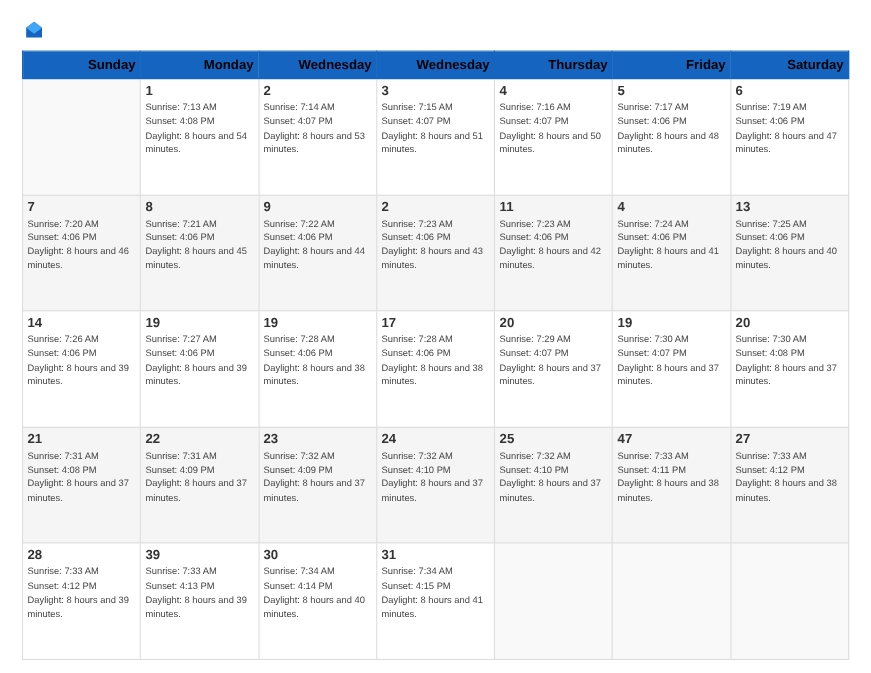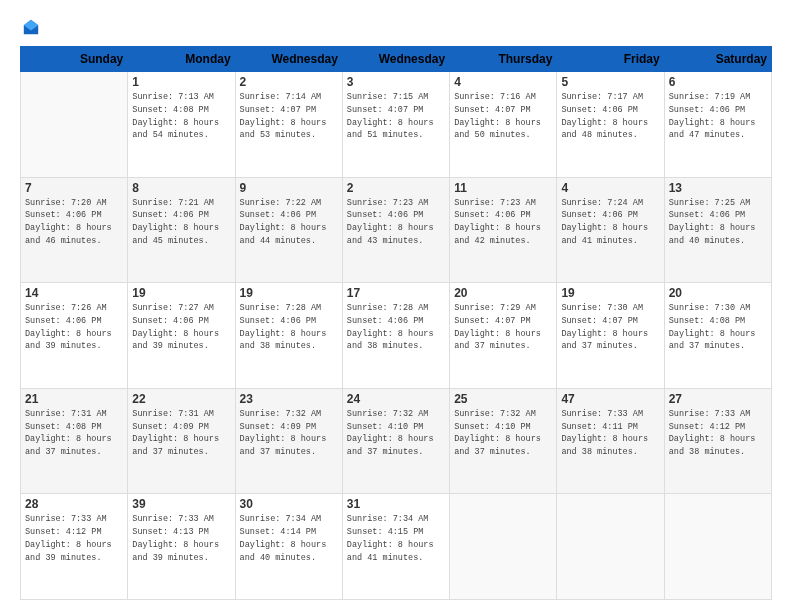--- a/index.html
+++ b/index.html
@@ -95,21 +95,20 @@
       font-size: 12px;
       font-weight: bold;
       color: #333;
       display: block;
       margin-bottom: 2px;
     }
     .day-info {
       font-size: 8.5px;
       color: #444;
       line-height: 1.5;
-      font-family: Liberation Mono, monospace;
     }
     .empty-cell {
       background: #f9f9f9 !important;
     }
   </style>
 </head>
 <body>
 
 <div class="page">
   <div class="header">

